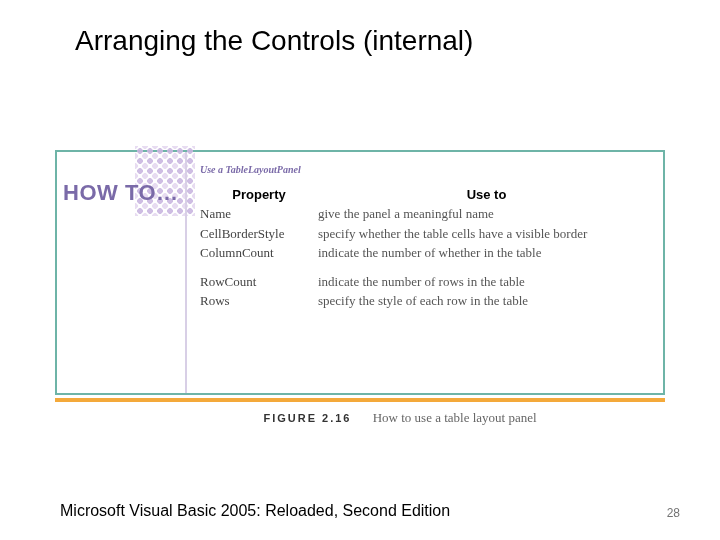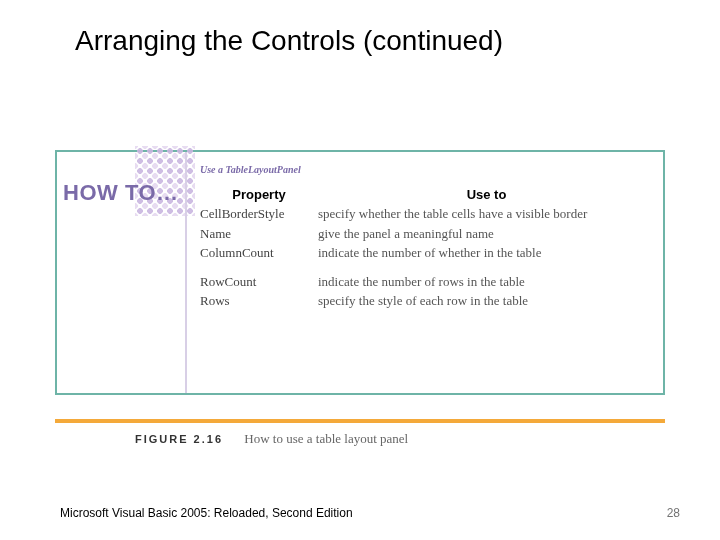--- a/index.html
+++ b/index.html
@@ -92,23 +92,24 @@
     line-height: 1.35;
   }
   table.props td:first-child {
     width: 118px;
     font-family: Georgia, serif;
     color: #444;
   }
   tr.gap td { padding-top: 10px; margin-left: 20px; }
   .figure-caption {
     position: absolute;
-    top: 419px;
+    top: 398px;
     left: 55px;
     width: 610px;
+    text-align: center;
   }
   .caption-rule {
     height: 4px;
     width: 100%;
     background: #f4a93a;
     margin-bottom: 8px;
   }
   .caption-line {
     font-family: Georgia, serif;
     font-size: 13px;
@@ -120,58 +121,58 @@
     font-weight: 700;
     letter-spacing: 2px;
     font-size: 11px;
     color: #333;
     margin-right: 18px;
   }
   .footer-left {
     position: absolute;
     bottom: 20px;
     left: 60px;
-    font-size: 12px;
+    font-size: 16px;
     color: #000;
   }
   .footer-right {
     position: absolute;
     bottom: 20px;
     right: 40px;
     font-size: 12px;
     color: #737373;
   }
 </style>
 </head>
 <body>
 
-<h1 class="slide-title">Arranging the Controls (continued)</h1>
+<h1 class="slide-title">Arranging the Controls (internal)</h1>
 
 <div class="howto-box">
   <div class="decor">
     <div class="decor-dots"></div>
   </div>
   <div class="decor-vline"></div>
   <div class="howto-label">HOW TO…</div>
 
   <div class="content">
     <div class="sub-title">Use a TableLayoutPanel</div>
     <table class="props">
       <tbody>
           <tr>
         <th>Property</th>
         <th>Use to</th>
       </tr>
       <tr>
+        <td>Name</td>
+        <td>give the panel a meaningful name</td>
+      </tr>
+      <tr>
         <td>CellBorderStyle</td>
         <td>specify whether the table cells have a visible border</td>
-      </tr>
-      <tr>
-        <td>Name</td>
-        <td>give the panel a meaningful name</td>
       </tr>
       <tr>
         <td>ColumnCount</td>
         <td>indicate the number of whether in the table</td>
       </tr>
       <tr class="gap">
         <td>RowCount</td>
         <td>indicate the number of rows in the table</td>
       </tr>
       <tr>

